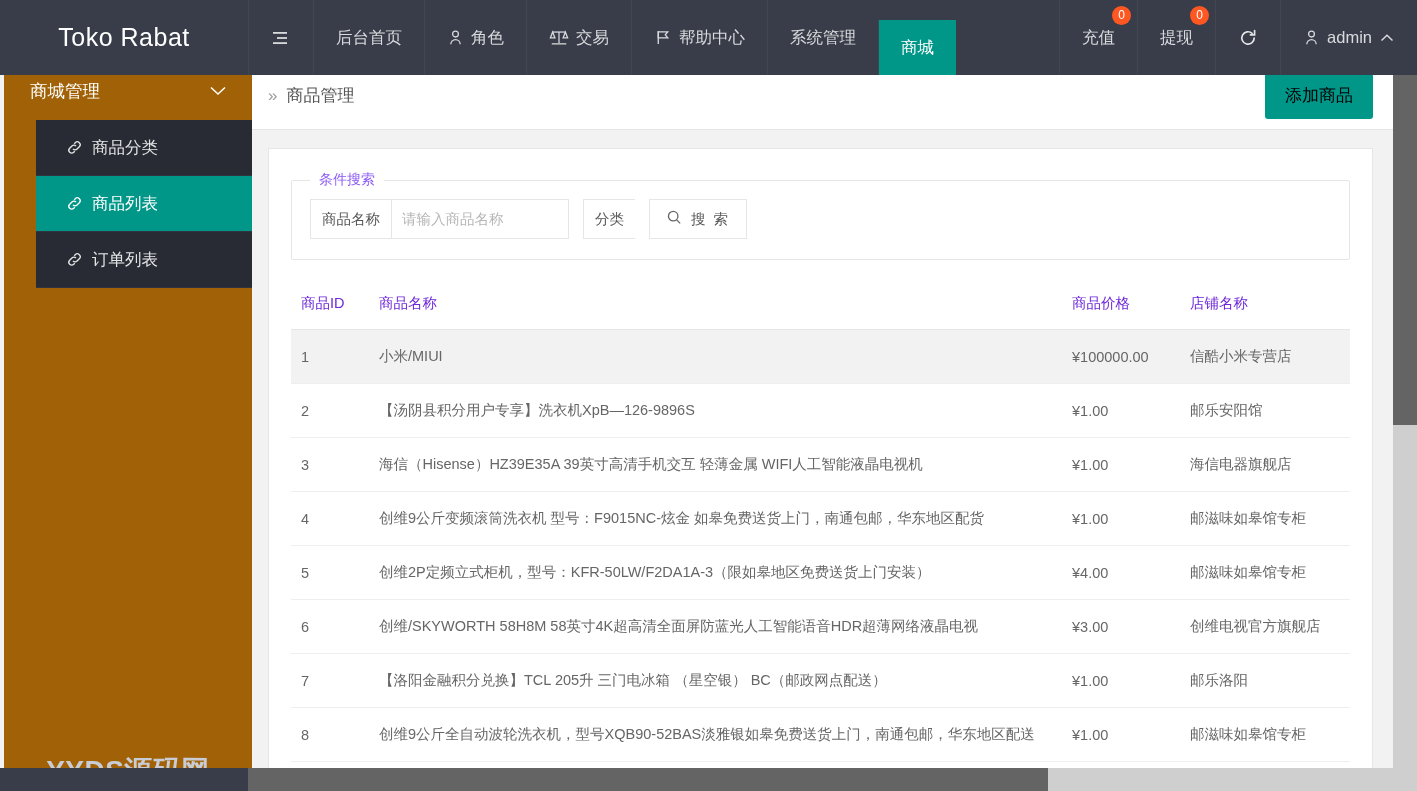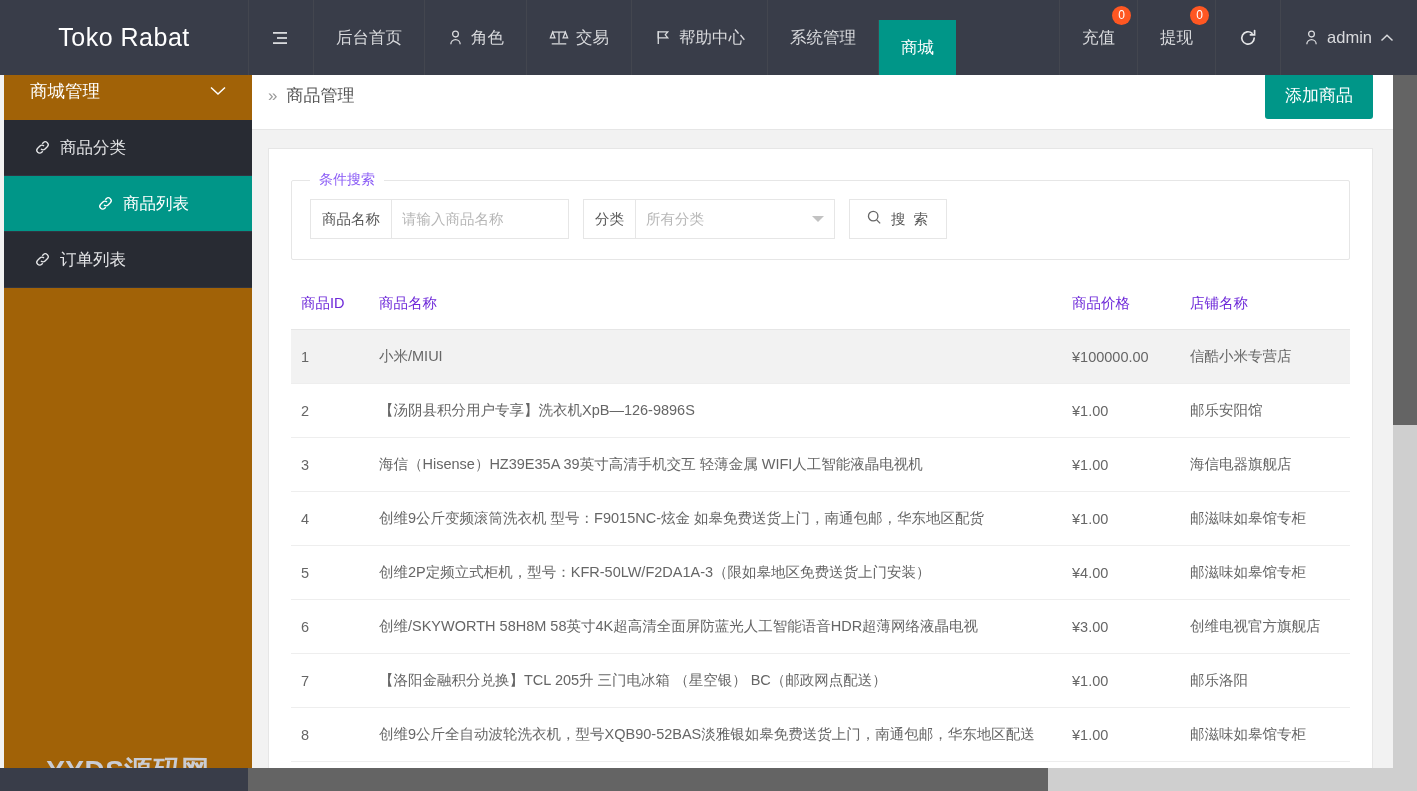--- a/index.html
+++ b/index.html
@@ -66,23 +66,24 @@
     cursor: pointer;
   }
   #side-group .chev { margin-left: auto; }
   .side-item {
     height: 56px; display: flex; align-items: center;
     padding-left: 30px; gap: 9px;
     color: #e4e5e7; font-size: 16.5px;
     background: #2E3banana;
     cursor: pointer;
     border-bottom: 1px solid #313541;
+    margin-left: 32px;
   }
   .side-item { background: #282B33; }
-  .side-item.active { background: #009688; color: #ffffff; justify-content: center; }
+  .side-item.active { background: #009688; color: #ffffff; }
   .side-item .link-ico { display: inline-flex; align-items: center; }
 
   #watermark {
     position: absolute; left: 0; top: 690px; width: 248px;
     text-align: center;
     color: #c9ccd4; font-size: 28px; font-weight: bold;
     letter-spacing: .5px;
   }
 
   
@@ -97,21 +98,21 @@
     height: 68px; background: #ffffff;
     border-bottom: 1px solid #e6e6e6;
     display: flex; align-items: center;
     padding: 0 20px 0 20px;
     position: relative;
   }
   #crumb-bar .crumb-sep { color: #999; font-size: 17px; margin-right: 9px; }
   #crumb-bar .crumb-text { color: #555; font-size: 17px; }
   #add-btn {
     margin-left: auto;
-    background: #009688; color: #ffffff;
+    background: #009688; color: #000000;
     border: none; border-radius: 3px;
     height: 46px; padding: 0 20px;
     font-size: 17px; cursor: pointer;
     font-family: "Liberation Sans", sans-serif;
   }
 
   #panel {
     margin: 18px 20px 0 20px;
     background: #fff;
     border: 1px solid #e6e6e6;
@@ -370,24 +371,20 @@
       <legend>条件搜索</legend>
       <div class="fields">
 
         <div class="inline-group">
           <span class="inline-label">商品名称</span>
           <input class="inline-input" type="text" placeholder="请输入商品名称" style="">
         </div>
 
         <div class="inline-group">
           <span class="inline-label">分类</span>
-          <div class="select-box">
-            <span>所有分类</span>
-            <span class="caret"></span>
-          </div>
         </div>
 
         <button class="search-btn">
           <span>
             <svg width="17" height="17" viewBox="0 0 18 18" fill="none" stroke="#666" stroke-width="1.4">
               <circle cx="7.6" cy="7.6" r="5"></circle>
                 <path d="M11.3 11.5 15 15.2"></path>
             </svg>
           </span>
           <span>搜 索</span>

